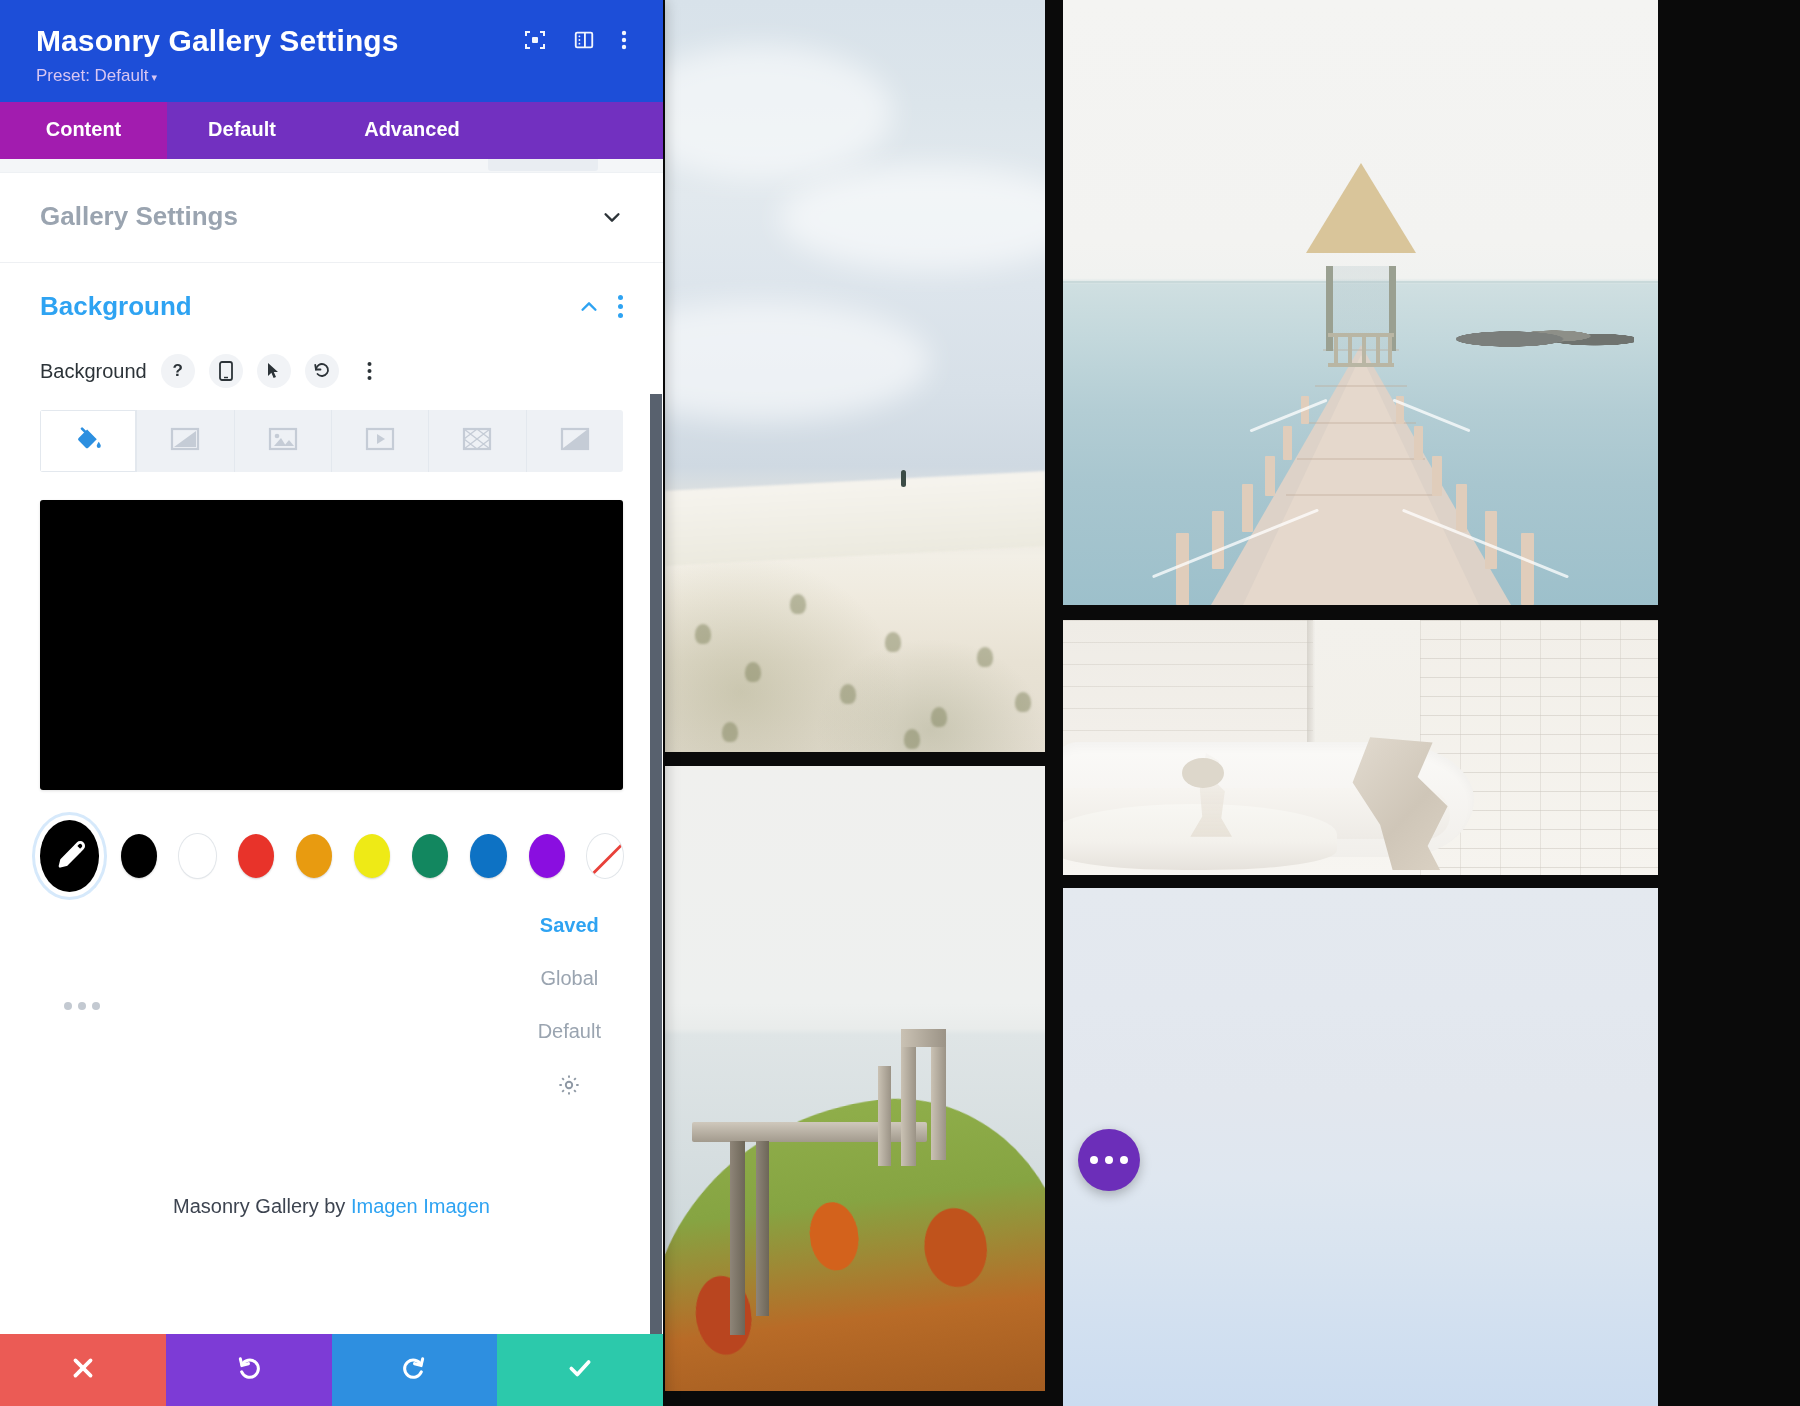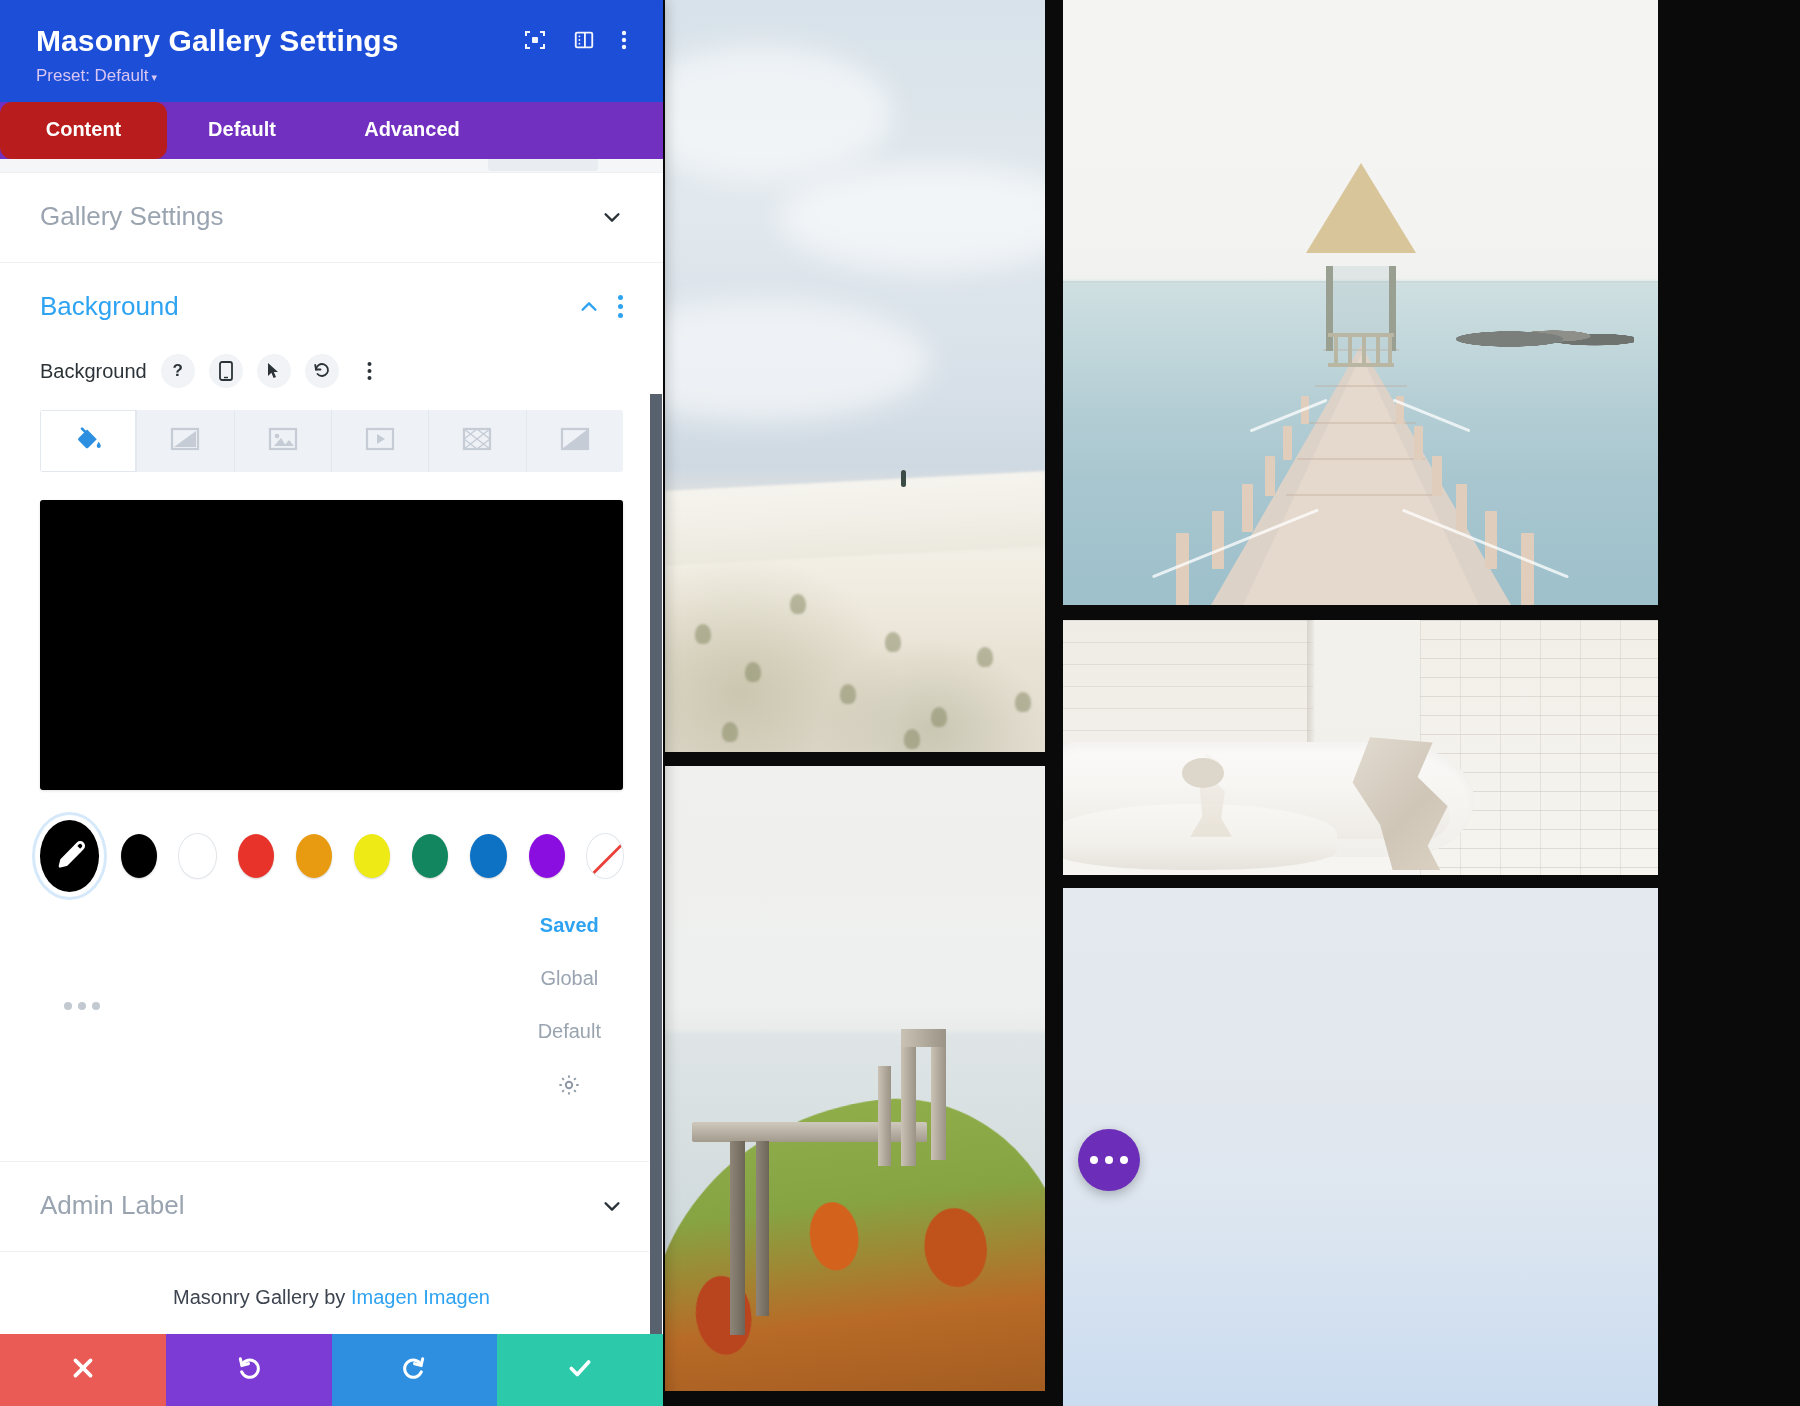--- a/index.html
+++ b/index.html
@@ -139,34 +139,34 @@
   .p-title-row{ display:flex; align-items:flex-start; }
   .p-title{ color:#fff; font-size:30px; font-weight:700; letter-spacing:.1px; flex:1; }
   .p-head-icons{ display:flex; align-items:center; gap:26px; margin-top:4px; }
   .p-head-icons .hi{ color:#fff; opacity:.95; cursor:pointer; display:flex; }
   .p-preset{ color:#d9c6f2; font-size:17px; margin-top:8px; cursor:pointer; }
   .p-preset .caret{ font-size:11px; margin-left:3px; }
 
   .p-tabs{ display:flex; background:#7230c0; }
   .p-tab{ padding:16px 0 18px 0; color:#fff; font-size:20px; font-weight:700;
           text-align:center; cursor:pointer; }
-  .p-tab.active{ background:#b91c1c;border-radius:12px; }
+  .p-tab.active{ background:#a21caf; }
   .tab-content{ width:167px; }
   .tab-design{ width:150px; }
   .tab-advanced{ width:190px; }
 
   .p-scroll{ flex:1; overflow:hidden; position:relative; background:#fff; }
   
   .pre-strip{ height:14px; background:#f4f6f8; border-bottom:1px solid #eef1f4; position:relative;}
   .pre-strip .chip{ position:absolute; right:65px; top:-4px; width:110px; height:16px;
                     background:#e9edf2; border-radius:3px; }
 
   .acc-row{ display:flex; align-items:center; justify-content:space-between;
             padding:28px 40px 30px 40px; border-bottom:1px solid #eef0f3; cursor:pointer; }
-  .acc-title{ font-size:26px; color:#9aa4b0; font-weight:400; }
+  .acc-title{ font-size:26px; color:#9aa4b0; font-weight:700; }
   .acc-title.open{ color:#2ea3f2; }
   .chev{ width:22px; height:22px; color:#2c3338; }
   .chev.blue{ color:#2ea3f2; }
   .acc-right{ display:flex; align-items:center; gap:18px; }
   .kebab{ display:flex; flex-direction:column; gap:4px; cursor:pointer; }
   .kebab i{ width:5px; height:5px; border-radius:50%; background:#2ea3f2; display:block; }
 
   .section-body{ padding:26px 40px 0 40px; }
 
   .field-label-row{ display:flex; align-items:center; gap:14px; }
@@ -523,28 +523,20 @@
                 <circle cx="12" cy="12" r="3.2"></circle>
                 <path d="M12 2.4v2.4M12 19.2v2.4M21.6 12h-2.4M4.8 12H2.4M18.8 5.2l-1.7 1.7M6.9 17.1l-1.7 1.7M18.8 18.8l-1.7-1.7M6.9 6.9 5.2 5.2"></path>
               </svg>
             </span>
           </span>
         </div>
       </div>
 
       <div style="height:64px"></div>
 
-      <div class="acc-row" style="border-top:1px solid #eef0f3;">
-        <div class="acc-title">Admin Label</div>
-        <span class="chev">
-          <svg width="22" height="22" viewBox="0 0 24 24" fill="none" stroke="currentColor" stroke-width="2.6" stroke-linecap="round" stroke-linejoin="round">
-            <polyline points="5 9 12 16 19 9"></polyline>
-          </svg>
-        </span>
-      </div>
 
       <div class="credit">
         <span>Masonry Gallery by </span><a href="#">Imagen Imagen</a>
       </div>
 
       <div class="p-scrollbar">
         <div class="thumb"></div>
       </div>
     </div>
 

